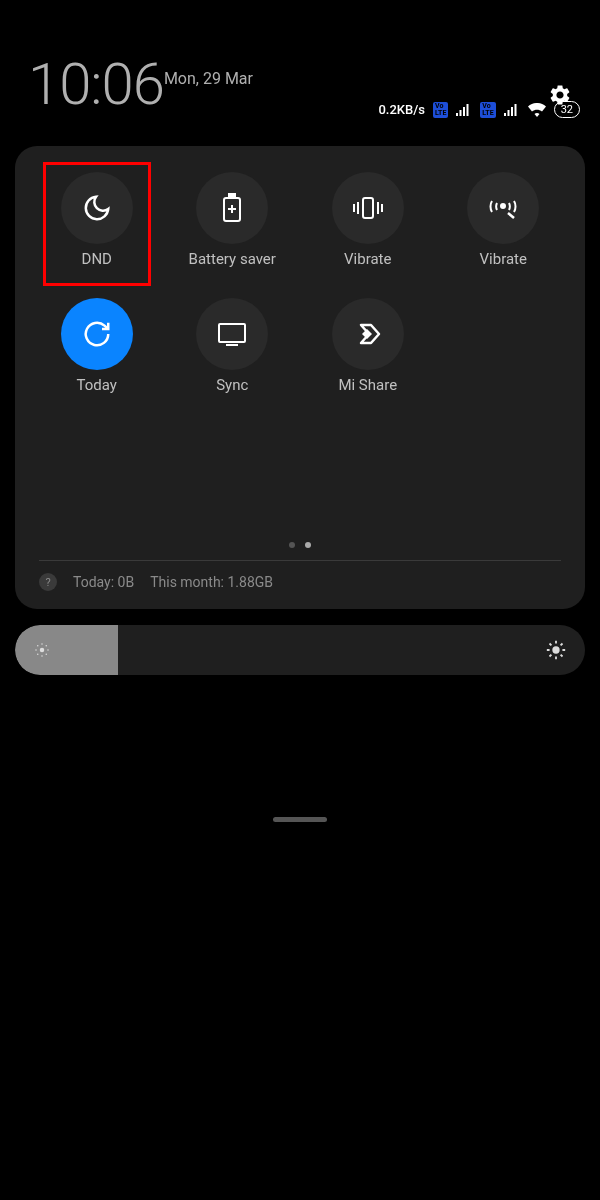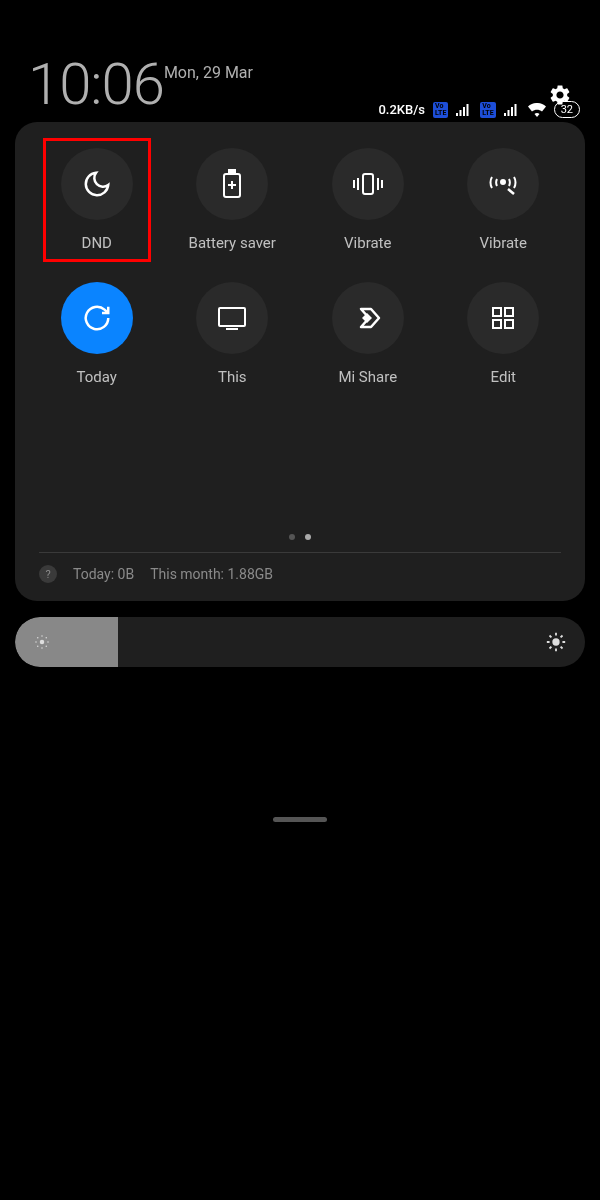--- a/index.html
+++ b/index.html
@@ -28,31 +28,31 @@
     .time {
       font-size: 58px;
       font-weight: 300;
       color: #b0b0b0;
       line-height: 1;
       letter-spacing: -1px;
     }
     .date {
       font-size: 16px;
       color: #b0b0b0;
-      margin-top: 8px;
+      margin-top: 14px;
     }
     .settings-gear {
       margin-top: 28px;
     }
     .status-bar {
       display: flex;
       justify-content: flex-end;
       align-items: center;
       gap: 8px;
-      padding: 0 20px 4px 20px;
+      padding: 0 20px 28px 20px;
       margin-top: -22px;
     }
     .data-speed {
       font-size: 13px;
       color: #fff;
       font-weight: 500;
     }
     .status-icon {
       display: inline-flex;
       align-items: center;
@@ -83,21 +83,21 @@
     .tiles-grid {
       display: grid;
       grid-template-columns: repeat(4, 1fr);
       gap: 30px 20px;
       justify-items: center;
     }
     .tile {
       display: flex;
       flex-direction: column;
       align-items: center;
-      gap: 14px;
+      gap: 6px;
       position: relative;
     }
     .tile-circle {
       width: 72px;
       height: 72px;
       border-radius: 50%;
       background: #2a2a2a;
       display: flex;
       align-items: center;
       justify-content: center;
@@ -295,44 +295,33 @@
       <div class="tile-label">Today</div>
     </div>
 
     <div class="tile">
       <div class="tile-circle">
         <svg width="32" height="26" viewBox="0 0 32 26" fill="none" stroke="#fff" stroke-width="2">
             <rect x="3" y="3" width="26" height="18" rx="1"></rect>
             <line x1="10" y1="24" x2="22" y2="24"></line>
           </svg>
       </div>
-      <div class="tile-label">This</div>
+      <div class="tile-label">Sync</div>
     </div>
 
     <div class="tile">
       <div class="tile-circle">
         <svg width="30" height="30" viewBox="0 0 30 30" fill="#fff">
             <path d="M8 6 L18 6 L26 15 L18 24 L8 24 L16 15 Z" fill="none" stroke="#fff" stroke-width="2.5" stroke-linejoin="round"></path>
             <path d="M14 10 L19 15 L14 20 L9 15 Z"></path>
           </svg>
       </div>
       <div class="tile-label">Mi Share</div>
     </div>
 
-    <div class="tile">
-      <div class="tile-circle">
-        <svg width="26" height="26" viewBox="0 0 26 26" fill="none" stroke="#fff" stroke-width="2">
-            <rect x="3" y="3" width="8" height="8"></rect>
-            <rect x="15" y="3" width="8" height="8"></rect>
-            <rect x="3" y="15" width="8" height="8"></rect>
-            <rect x="15" y="15" width="8" height="8"></rect>
-          </svg>
-      </div>
-      <div class="tile-label">Edit</div>
-    </div>
   </div>
 
   <div class="spacer"></div>
 
   <div class="dots">
     <div class="dot"></div>
     <div class="dot active"></div>
   </div>
 
   <div class="divider"></div>

